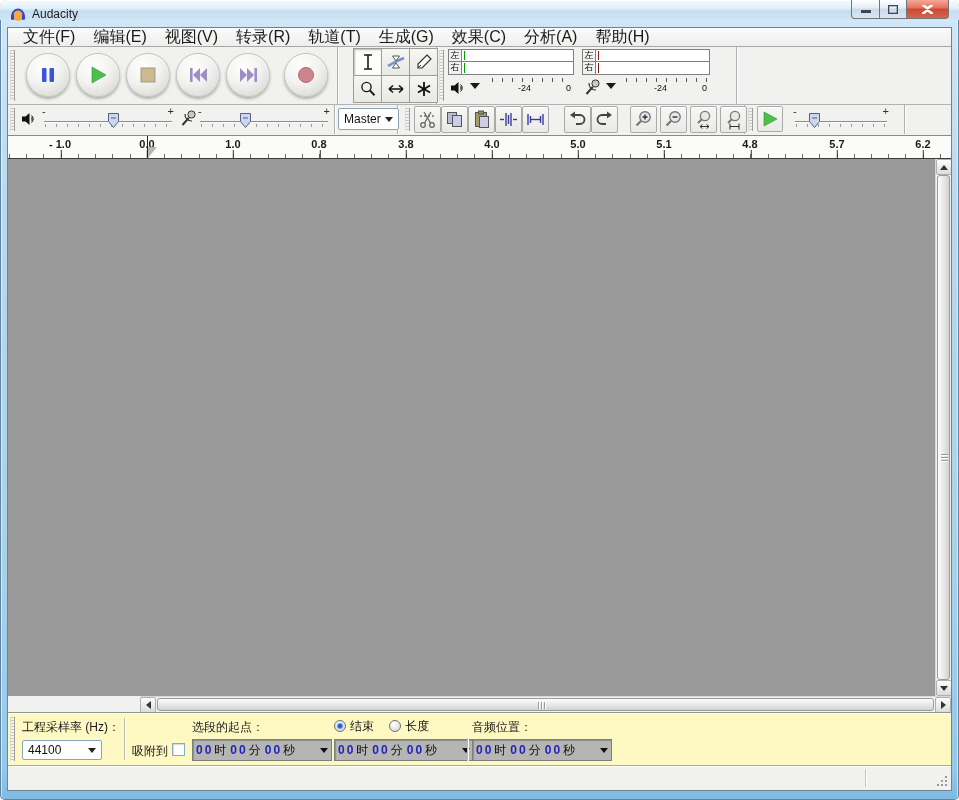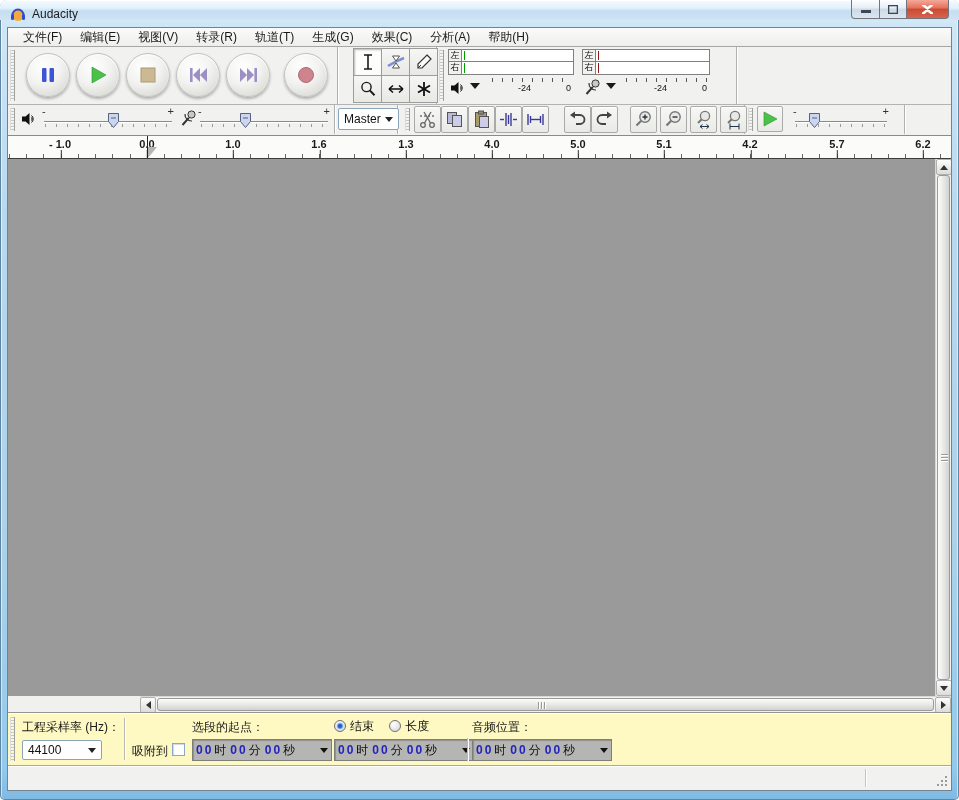--- a/index.html
+++ b/index.html
@@ -21,21 +21,21 @@
   .winbtn.max { width:27px; border-left:none; background:linear-gradient(180deg,#fdfeff,#e5edf5 45%,#ccd9e6 50%,#dbe6f0); }
   .winbtn.close { width:42px; border-left:none; border-radius:0 0 4px 0;
     background:linear-gradient(180deg,#f5a898 0%,#e4705a 45%,#c94a33 50%,#d8654c 100%); }
 
   
   .content { position:absolute; left:8px; top:28px; width:943px; height:762px; background:#f0f0ee;
     box-shadow: 0 0 0 1px #72828f; overflow:hidden; }
 
   .menubar { position:absolute; left:0; top:0; width:100%; height:19px; background:linear-gradient(#fbfbfb,#eeeeec);
     border-bottom:1px solid #a7a7a7; padding-left:6px; display:flex; align-items:center; }
-  .menu-item { padding:0 9px; font-size:12px; color:#1a1a1a; }
+  .menu-item { padding:0 9px; font-size:16px; color:#1a1a1a; }
 
   .dock { position:absolute; left:0; top:19px; width:100%; height:88px; background:#f1f1ef; }
   .row1 { position:absolute; left:0; top:0; width:100%; height:57px; }
   .rowdiv { position:absolute; left:0; width:100%; height:1px; background:#b3b3b3; }
   .row2 { position:absolute; left:0; top:58px; width:100%; height:29px; }
   .cell { position:absolute; top:0; height:100%; border-right:1px solid #b0b0b0; box-shadow:1px 0 0 #fff; }
   .grip { position:absolute; width:5px; background:repeating-linear-gradient(180deg,#c6c6c4 0 1px,#f6f6f4 1px 2px,transparent 2px 3px);
     border-left:1px solid #dcdcda; border-right:1px solid #9f9f9d; }
 
   
@@ -482,26 +482,26 @@
         <div class="cell" style="left:897px;width:46px;border-right:none;"></div>
       </div>
     </div>
 
     <div class="ruler">
       <div class="minor"></div>
       <div class="major"></div>
       <span class="rlabel" style="left:52px;">- 1.0</span>
       <span class="rlabel" style="left:139px;">0.0</span>
       <span class="rlabel" style="left:225px;">1.0</span>
-      <span class="rlabel" style="left:311px;">1.6</span>
-      <span class="rlabel" style="left:398px;">1.3</span>
+      <span class="rlabel" style="left:311px;">0.8</span>
+      <span class="rlabel" style="left:398px;">3.8</span>
       <span class="rlabel" style="left:484px;">4.0</span>
       <span class="rlabel" style="left:570px;">5.0</span>
       <span class="rlabel" style="left:656px;">5.1</span>
-      <span class="rlabel" style="left:742px;">4.2</span>
+      <span class="rlabel" style="left:742px;">4.8</span>
       <span class="rlabel" style="left:829px;">5.7</span>
       <span class="rlabel" style="left:915px;">6.2</span>
       <div class="cursor-line"></div>
       <div class="cursor-flag"></div>
     </div>
 
     <div class="trackarea"></div>
 
     <div class="vscroll">
       <div class="sbtn" style="left:0;top:0;">

